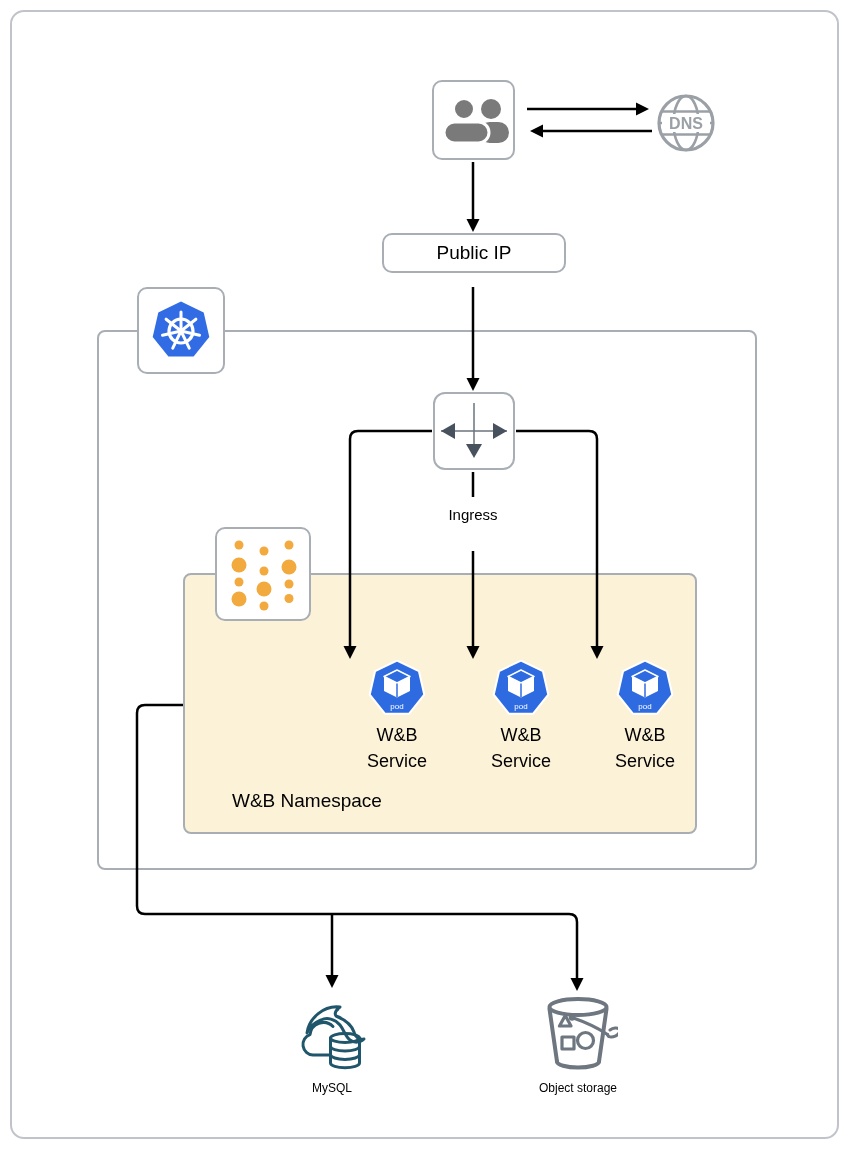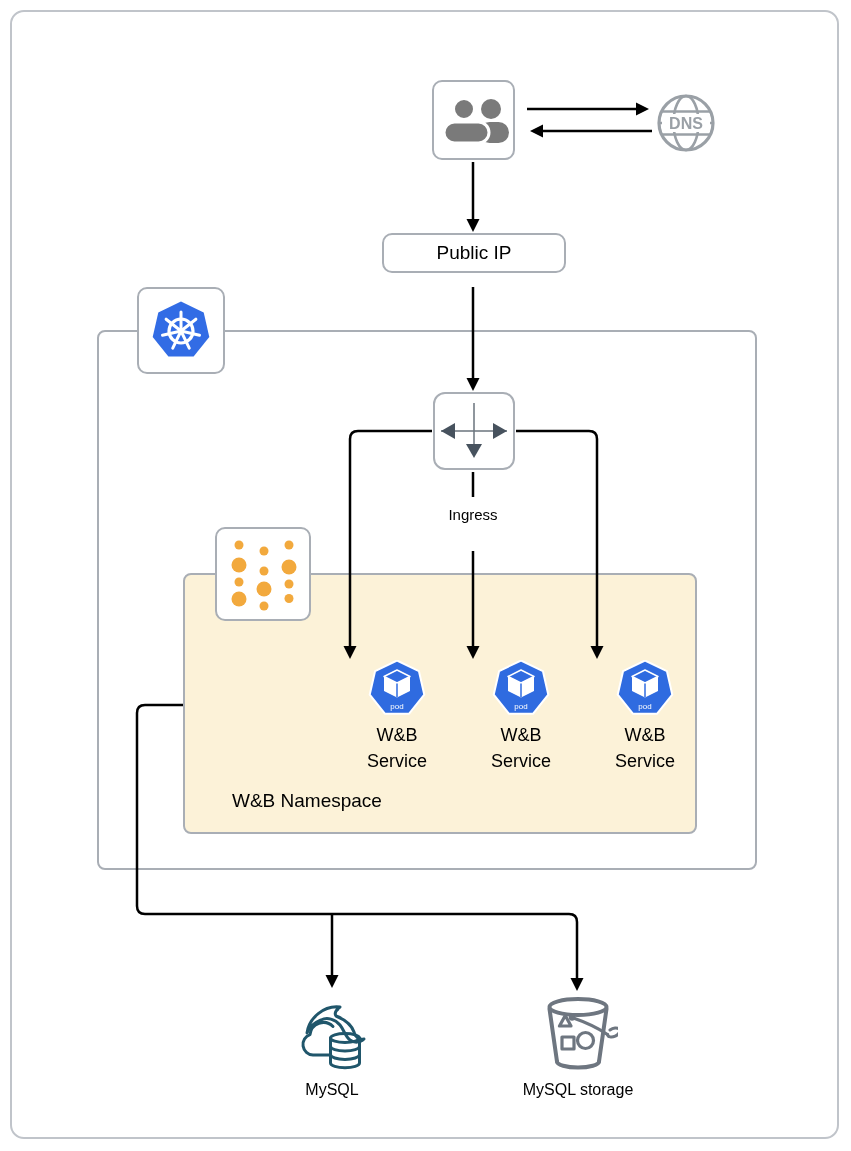--- a/index.html
+++ b/index.html
@@ -29,21 +29,21 @@
   .cluster{background:#fff;border:2px solid var(--box-border);border-radius:8px;}
   .namespace{background:var(--ns-fill);border:2px solid var(--box-border);border-radius:8px;}
   .label{position:absolute;color:var(--text);}
   .center-text{display:flex;align-items:center;justify-content:center;text-align:center;}
   .publicip-text{font-size:19px;}
   .ingress-label{font-size:15px;text-align:center;}
   .ns-label{font-size:19px;}
   .pod{position:absolute;width:60px;margin-left:47px;}
   .pod-label{position:absolute;top:62px;left:50%;transform:translateX(-50%);
     width:130px;text-align:center;font-size:18px;line-height:26px;}
-  .io-label{font-size:16px;text-align:center;}
+  .io-label{font-size:12px;text-align:center;}
   svg{display:block;}
   .edge-line{stroke:var(--edge);stroke-width:2.5;fill:none;}
   .edge-head{fill:var(--edge);stroke:none;}
   .overlay{position:absolute;left:0;top:0;pointer-events:none;}
 </style>
 </head>
 <body>
 
 <div class="canvas">
 
@@ -208,21 +208,21 @@
           <path d="M21.5,33 h11.5 l-5.75,-10.5 Z"></path>
           <rect x="24" y="44" width="12" height="12"></rect>
           <circle cx="47.5" cy="47.5" r="8"></circle>
           <path d="M34,24.5 C47,29 60,35 69.5,41.5"></path>
           <path d="M69.5,41.5 a6.5,4 -25 1 0 2.5,-4.5" stroke-width="3"></path>
         </g>
         <circle cx="34" cy="24.5" r="3.2" fill="var(--bucket-gray)" stroke="none"></circle>
       </svg>
     </span>
   </div>
-  <div class="label io-label" style="left:508px;top:1081px;width:140px;">MySQL storage</div>
+  <div class="label io-label" style="left:508px;top:1081px;width:140px;">Object storage</div>
 
   <svg class="overlay" width="851" height="1151" viewBox="0 0 851 1151">
 
     <line class="edge-line" x1="527" y1="109" x2="636" y2="109"></line>
     <polygon class="edge-head" points="649,109 636,102.5 636,115.5"></polygon>
     <line class="edge-line" x1="652" y1="131" x2="543" y2="131"></line>
     <polygon class="edge-head" points="530,131 543,124.5 543,137.5"></polygon>
 
     <line class="edge-line" x1="473" y1="162" x2="473" y2="219"></line>
     <polygon class="edge-head" points="473,232 466.5,219 479.5,219"></polygon>

